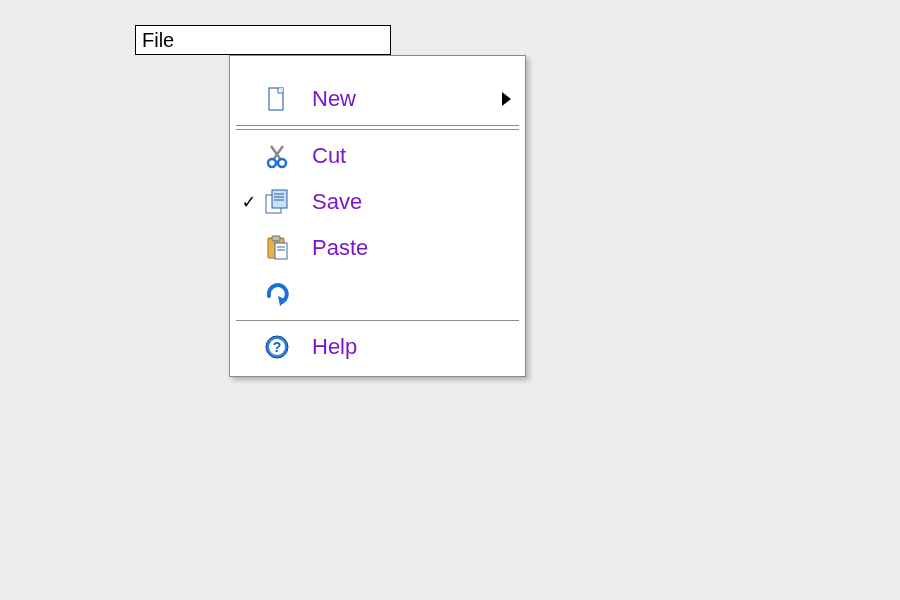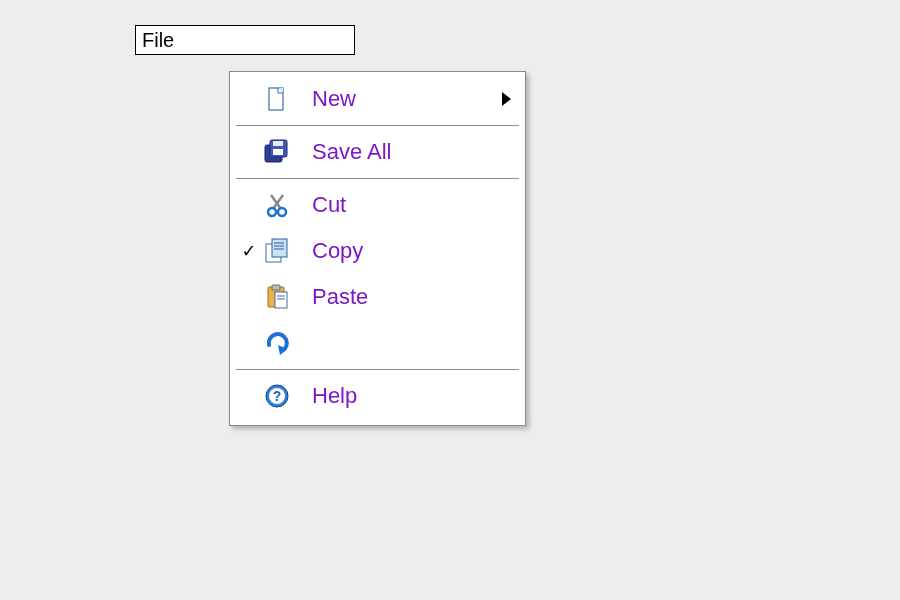--- a/index.html
+++ b/index.html
@@ -14,41 +14,40 @@
   }
   .stage {
     position: relative;
     width: 900px;
     height: 600px;
   }
   .menu-button {
     position: absolute;
     left: 135px;
     top: 25px;
-    width: 220px;
+    width: 256px;
     height: 30px;
     background: #ffffff;
     border: 1px solid #000;
     box-sizing: border-box;
     padding-left: 6px;
     line-height: 28px;
     color: #000;
     font-size: 20px;
     user-select: none;
   }
   .dropdown {
     position: absolute;
     left: 229px;
     top: 55px;
     width: 295px;
     background: #ffffff;
     border: 1px solid #8a8a8a;
     box-shadow: 3px 3px 5px rgba(0,0,0,0.25);
-    padding: 4px 0 6px 0;
-    margin-top: 16px;
+    padding: 20px 0 6px 0;
   }
   .item {
     display: flex;
     align-items: center;
     height: 46px;
     padding: 0 14px 0 8px;
     user-select: none;
   }
   .check-slot {
     width: 22px;
@@ -114,33 +113,20 @@
       <span class="label">New</span>
       <span class="arrow-slot">
           <span class="arrow-tri"></span>
         </span>
     </div>
 
 
     <div class="sep"></div>
 
 
-    <div class="item">
-      <span class="check-slot"></span>
-      <span class="icon-slot">
-        <svg width="28" height="28" viewBox="0 0 28 28">
-          <rect x="2" y="7" width="17" height="17" rx="2" fill="#2e3f90" stroke="#16245a"></rect>
-          <rect x="7" y="2" width="17" height="17" rx="2" fill="#4456b8" stroke="#1a2b70"></rect>
-          <rect x="10" y="3" width="10" height="5" fill="#e9edf7"></rect>
-          <rect x="10" y="11" width="10" height="6" fill="#ffffff"></rect>
-        </svg>
-      </span>
-      <span class="label">Save All</span>
-      <span class="arrow-slot"></span>
-    </div>
 
     <div class="sep"></div>
 
     <div class="item">
       <span class="check-slot"></span>
       <span class="icon-slot">
         <svg width="26" height="26" viewBox="0 0 26 26">
           <line x1="7" y1="3" x2="17" y2="17" stroke="#8a8a8a" stroke-width="2.5"></line>
           <line x1="19" y1="3" x2="9" y2="17" stroke="#8a8a8a" stroke-width="2.5"></line>
           <circle cx="8" cy="20" r="4" fill="none" stroke="#1e6fd6" stroke-width="2.5"></circle>
@@ -155,21 +141,21 @@
       <span class="check-slot">✓</span>
       <span class="icon-slot">
         <svg width="28" height="28" viewBox="0 0 28 28">
           <rect x="3" y="7" width="15" height="18" fill="#fff" stroke="#3a6ea5"></rect>
           <rect x="9" y="2" width="15" height="18" fill="#c9e1f7" stroke="#2b5f9e"></rect>
           <line x1="11" y1="6" x2="21" y2="6" stroke="#2b5f9e"></line>
           <line x1="11" y1="9" x2="21" y2="9" stroke="#2b5f9e"></line>
           <line x1="11" y1="12" x2="21" y2="12" stroke="#2b5f9e"></line>
         </svg>
       </span>
-      <span class="label">Copy</span>
+      <span class="label">Save</span>
       <span class="arrow-slot"></span>
     </div>
 
     <div class="item">
       <span class="check-slot"></span>
       <span class="icon-slot">
         <svg width="26" height="28" viewBox="0 0 26 28">
           <rect x="4" y="4" width="16" height="20" rx="1" fill="#e8b34b" stroke="#a66f14"></rect>
           <rect x="8" y="2" width="8" height="5" rx="1" fill="#bcbcbc" stroke="#6c6c6c"></rect>
           <rect x="11" y="9" width="12" height="16" fill="#ffffff" stroke="#3a6ea5"></rect>

